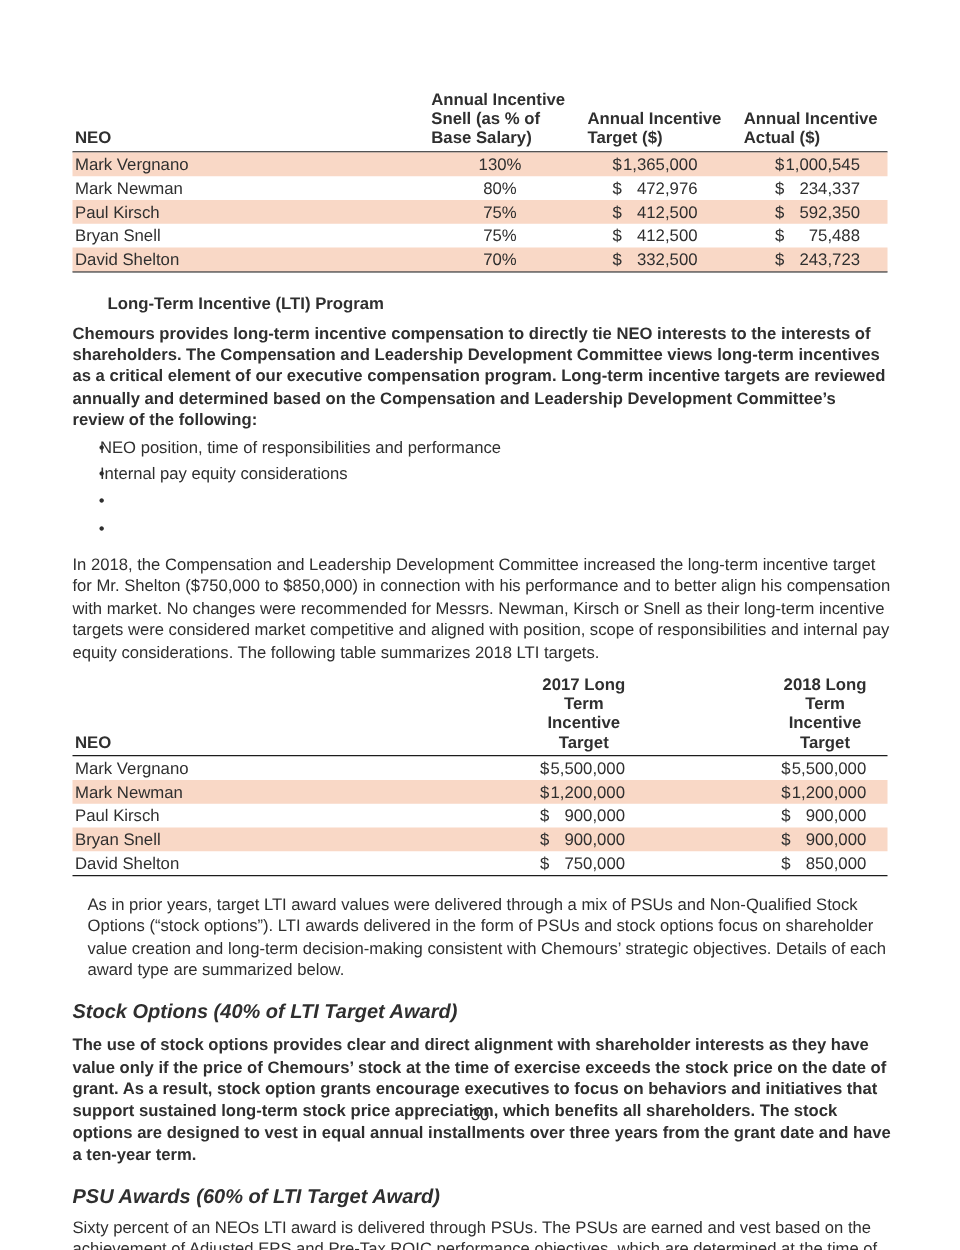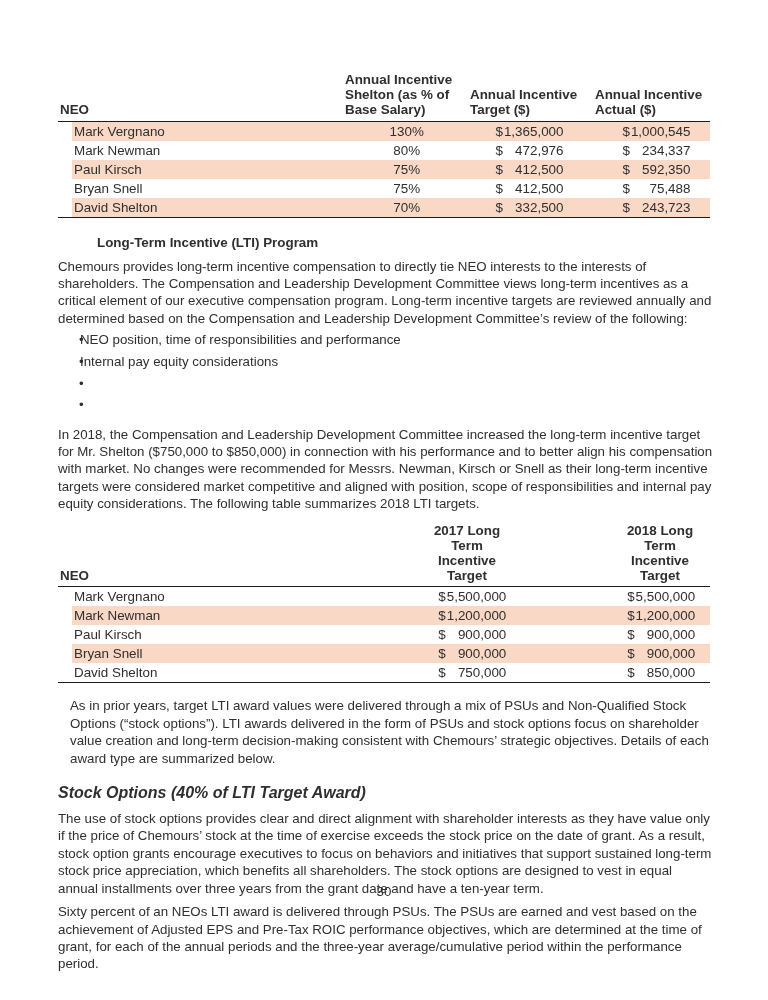--- a/index.html
+++ b/index.html
@@ -27,21 +27,21 @@
   
   .doc-table { width: 652px; font-size: 13.4px; border-bottom: 1.6px solid #1c1c1c; }
   .t-header {
     display: flex;
     align-items: flex-end;
     font-weight: bold;
     line-height: 15.2px;
     padding-bottom: 3px;
     border-bottom: 1.6px solid #1c1c1c;
   }
-  .t-row { display: flex; align-items: center; height: 19px; line-height: 19px; margin-left: 14px; }
+  .t-row { display: flex; align-items: center; height: 19px; line-height: 19px; }
   .t-row.shaded { background: var(--row-shade, #f9d8c6); }
   .money { display: flex; justify-content: space-between; width: 68px; }
 
   
   .t1 .c-name   { width: 287px; padding-left: 2px; }
   .t1 .c-pct    { width: 110px; text-align: center; }
   .t1 .c-target { width: 140px; }
   .t1 .c-actual { width: 115px; }
   .t1 .c-target .hline { padding-left: 15px; }
   .t1 .c-target .money { margin-left: 35px; }
@@ -50,37 +50,37 @@
   
   .t2 .c-name  { width: 359px; padding-left: 2px; }
   .t2 .c-2017  { width: 100px; text-align: center; }
   .t2 .c-gap   { width: 93px; }
   .t2 .c-2018  { width: 100px; text-align: center; }
   .t2 .money   { margin-left: 15px; text-align: left; }
 
   
   .section-heading {
     font-size: 13.4px; font-weight: bold;
-    margin: 17px 0 0 11px;
+    margin: 17px 0 0 0;
     padding-left: 28px;
   }
   .sub-heading {
     font-size: 16px; font-weight: bold; font-style: italic;
     margin: 17px 0 0 0;
   }
 
   
   .bullets { margin: 4px 0 0 0; }
   .bullet { display: flex; font-size: 13.3px; line-height: 17.4px; margin-top: 4.2px; }
   .bullet .dot { width: 22px; padding-left: 21px; flex: none; }
   .bullet .btext { width: 575px; }
 
   
   .mt6  { margin-top: 6px; }
-  .mt8  { margin-top: 8px; }
+  .mt8  { margin-top: 8px; font-weight: bold; }
   .mt10 { margin-top: 10px; }
   .mt12 { margin-top: 12px; }
   .mt14 { margin-top: 14px; margin-left: 12px; }
 
   .page-number {
     position: absolute;
     top: 884px; left: 0;
     width: 768px;
     text-align: center;
     font-size: 13.3px;
@@ -90,21 +90,21 @@
 <body>
 
 <div class="page">
 
 
   <div class="doc-table t1 mt6">
     <div class="t-header">
       <div class="c-name">NEO</div>
       <div class="c-pct" style="text-align:left;">
         <div>Annual Incentive</div>
-        <div>Shelton (as % of</div>
+        <div>Snell (as % of</div>
         <div>Base Salary)</div>
       </div>
       <div class="c-target">
         <div class="hline">Annual Incentive</div>
         <div class="hline">Target ($)</div>
       </div>
       <div class="c-actual">
         <div>Annual Incentive</div>
         <div>Actual ($)</div>
       </div>
@@ -308,17 +308,18 @@
           </span>
         </div>
     </div>
   </div>
 
   <p class="para mt14">As in prior years, target LTI award values were delivered through a mix of PSUs and Non-Qualified Stock Options (“stock options”). LTI awards delivered in the form of PSUs and stock options focus on shareholder value creation and long-term decision-making consistent with Chemours’ strategic objectives. Details of each award type are summarized below.</p>
 
   <h3 class="sub-heading">Stock Options (40% of LTI Target Award)</h3>
   <p class="para mt8">The use of stock options provides clear and direct alignment with shareholder interests as they have value only if the price of Chemours’ stock at the time of exercise exceeds the stock price on the date of grant. As a result, stock option grants encourage executives to focus on behaviors and initiatives that support sustained long-term stock price appreciation, which benefits all shareholders. The stock options are designed to vest in equal annual installments over three years from the grant date and have a ten-year term.</p>
 
+  <h3 class="sub-heading">PSU Awards (60% of LTI Target Award)</h3>
   <p class="para mt6">Sixty percent of an NEOs LTI award is delivered through PSUs. The PSUs are earned and vest based on the achievement of Adjusted EPS and Pre-Tax ROIC performance objectives, which are determined at the time of grant, for each of the annual periods and the three-year average/cumulative period within the performance period.</p>
 
   <div class="page-number">30</div>
 
 </div>
 
 </body></html>

